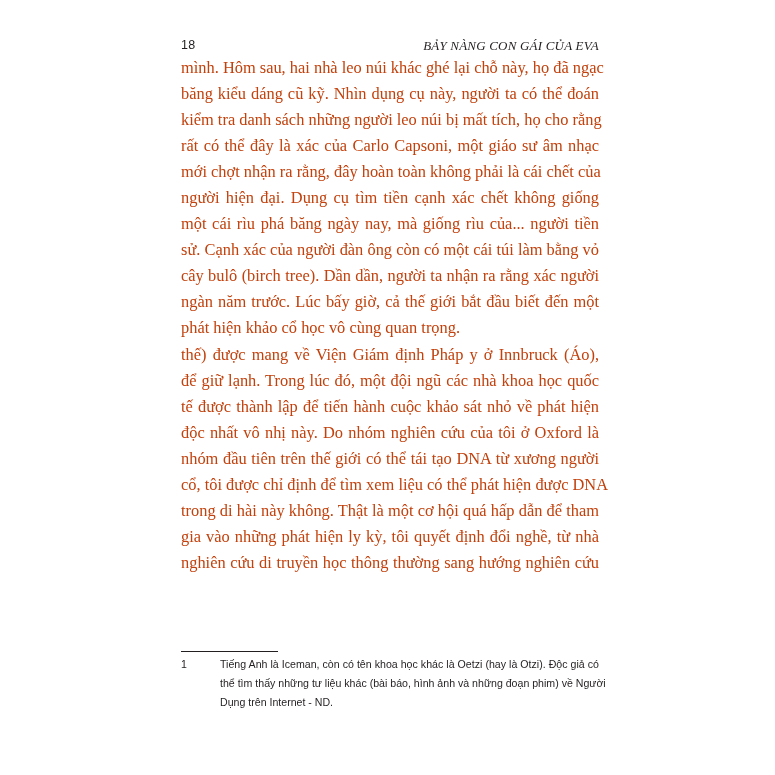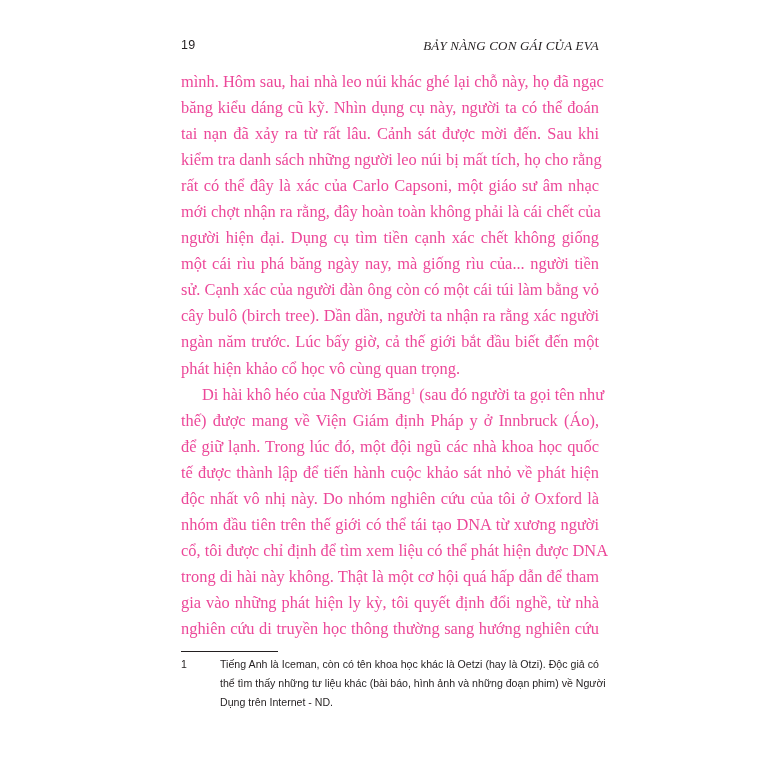--- a/index.html
+++ b/index.html
@@ -46,26 +46,26 @@
       top: 0;
       text-align: right;
       font-style: italic;
       font-size: 13px;
       letter-spacing: 0.2px;
       padding-left: 10px;
     }
     .body-text {
       position: absolute;
       left: 181px;
-      top: 69px;
+      top: 55px;
       width: 418px;
       font-family: "Liberation Serif", "DejaVu Serif", serif;
       font-size: 16.4px;
       line-height: 26.05px;
-      color: #ec4899;
+      color: #c2410c;
     }
     .body-text p {
       margin: 0;
       text-align: justify;
       text-align-last: left;
     }
     .body-text .line {
       display: block;
       text-align: justify;
       text-align-last: justify;
@@ -117,41 +117,39 @@
     .footnote .fn-line.last {
       text-align-last: left;
     }
   </style>
 </head>
 <body>
 
 <div class="page">
 
   <div class="running-head">
-    <span class="page-number">19</span>
+    <span class="page-number">18</span>
     <span class="book-title">BẢY NÀNG CON GÁI CỦA EVA</span>
   </div>
 
   <div class="body-text">
     <p>
       <span class="line">mình. Hôm sau, hai nhà leo núi khác ghé lại chỗ này, họ đã ngạc</span>
       <span class="line">băng kiểu dáng cũ kỹ. Nhìn dụng cụ này, người ta có thể đoán</span>
-      <span class="line">tai nạn đã xảy ra từ rất lâu. Cảnh sát được mời đến. Sau khi</span>
       <span class="line">kiểm tra danh sách những người leo núi bị mất tích, họ cho rằng</span>
       <span class="line">rất có thể đây là xác của Carlo Capsoni, một giáo sư âm nhạc</span>
       <span class="line">mới chợt nhận ra rằng, đây hoàn toàn không phải là cái chết của</span>
       <span class="line">người hiện đại. Dụng cụ tìm tiền cạnh xác chết không giống</span>
       <span class="line">một cái rìu phá băng ngày nay, mà giống rìu của... người tiền</span>
       <span class="line">sử. Cạnh xác của người đàn ông còn có một cái túi làm bằng vỏ</span>
       <span class="line">cây bulô (birch tree). Dần dần, người ta nhận ra rằng xác người</span>
       <span class="line">ngàn năm trước. Lúc bấy giờ, cả thế giới bắt đầu biết đến một</span>
       <span class="line last">phát hiện khảo cổ học vô cùng quan trọng.</span>
     </p>
     <p>
-      <span class="line indent"><span>Di hài khô héo của Người Băng</span><sup class="fnref">1</sup><span> (sau đó người ta gọi tên như</span></span>
       <span class="line">thế) được mang về Viện Giám định Pháp y ở Innbruck (Áo),</span>
       <span class="line">để giữ lạnh. Trong lúc đó, một đội ngũ các nhà khoa học quốc</span>
       <span class="line">tế được thành lập để tiến hành cuộc khảo sát nhỏ về phát hiện</span>
       <span class="line">độc nhất vô nhị này. Do nhóm nghiên cứu của tôi ở Oxford là</span>
       <span class="line">nhóm đầu tiên trên thế giới có thể tái tạo DNA từ xương người</span>
       <span class="line">cổ, tôi được chỉ định để tìm xem liệu có thể phát hiện được DNA</span>
       <span class="line">trong di hài này không. Thật là một cơ hội quá hấp dẫn để tham</span>
       <span class="line">gia vào những phát hiện ly kỳ, tôi quyết định đổi nghề, từ nhà</span>
       <span class="line">nghiên cứu di truyền học thông thường sang hướng nghiên cứu</span>
     </p>

